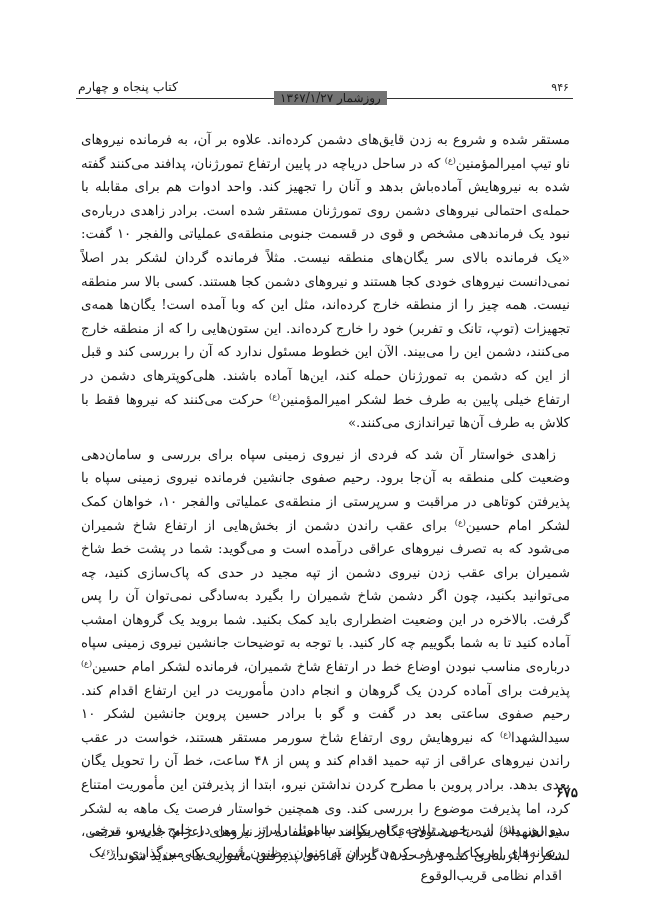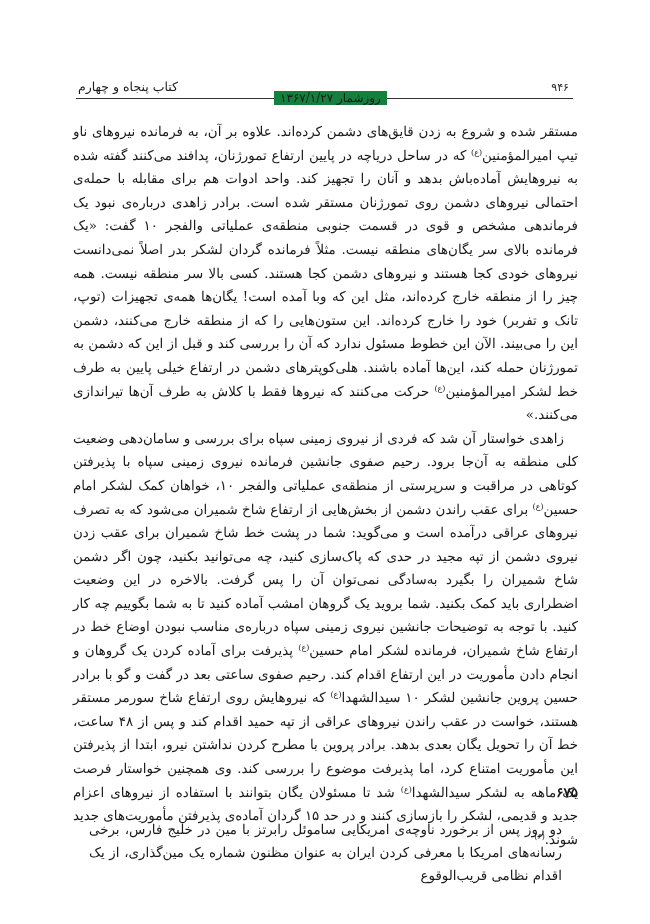--- a/index.html
+++ b/index.html
@@ -27,21 +27,21 @@
     .hdr-page-num {
       position: absolute;
       right: 4px;
       bottom: 4px;
       font-size: 11px;
     }
     .hdr-diary {
       position: absolute;
       left: 198px;
       bottom: -7px;
-      background: #15803d;
+      background: #737373;
       padding: 0 6px;
       font-size: 12px;
     }
     .hdr-book {
       position: absolute;
       left: 2px;
       bottom: 4px;
       font-size: 12.5px;
       text-align: center;
     }
@@ -50,21 +50,21 @@
       left: 73px;
       top: 120px;
       width: 505px;
       direction: rtl;
       text-align: justify;
       text-align-last: right;
       font-size: 13.4px;
       line-height: 23.6px;
     }
     .body-text p {
-      margin: 0;
+      margin: 8px;
     }
     .body-text p.indent {
       text-indent: 14px;
     }
     .body-text p .ftn {
       font-size: 8px;
       vertical-align: super;
       line-height: 0;
     }
     .section {

